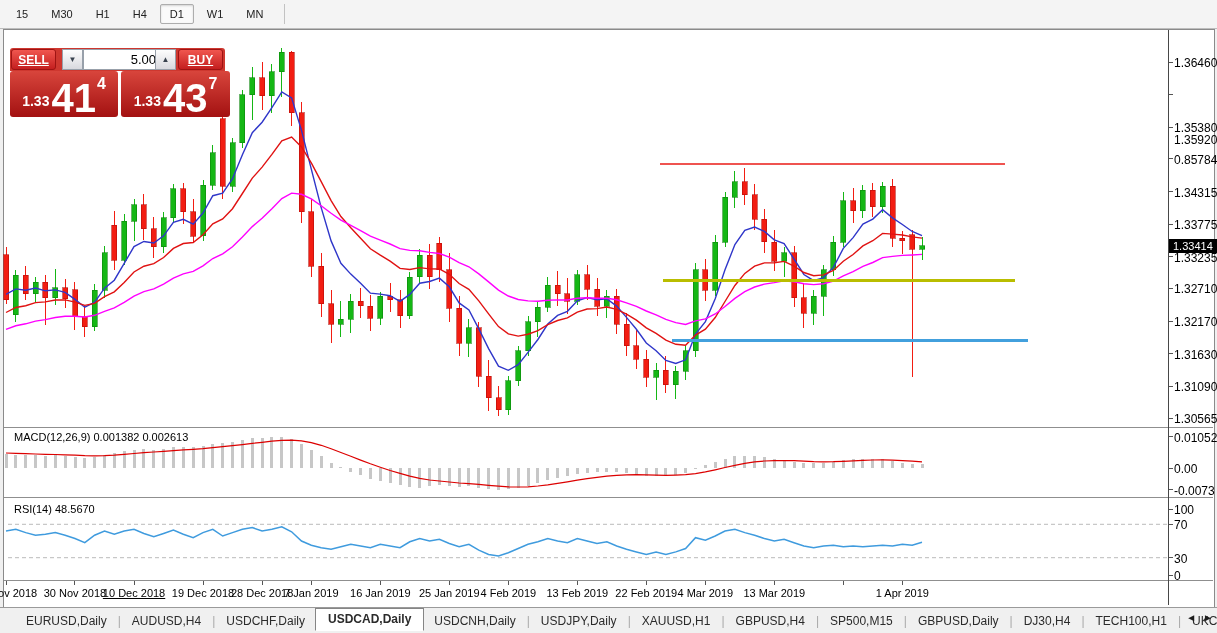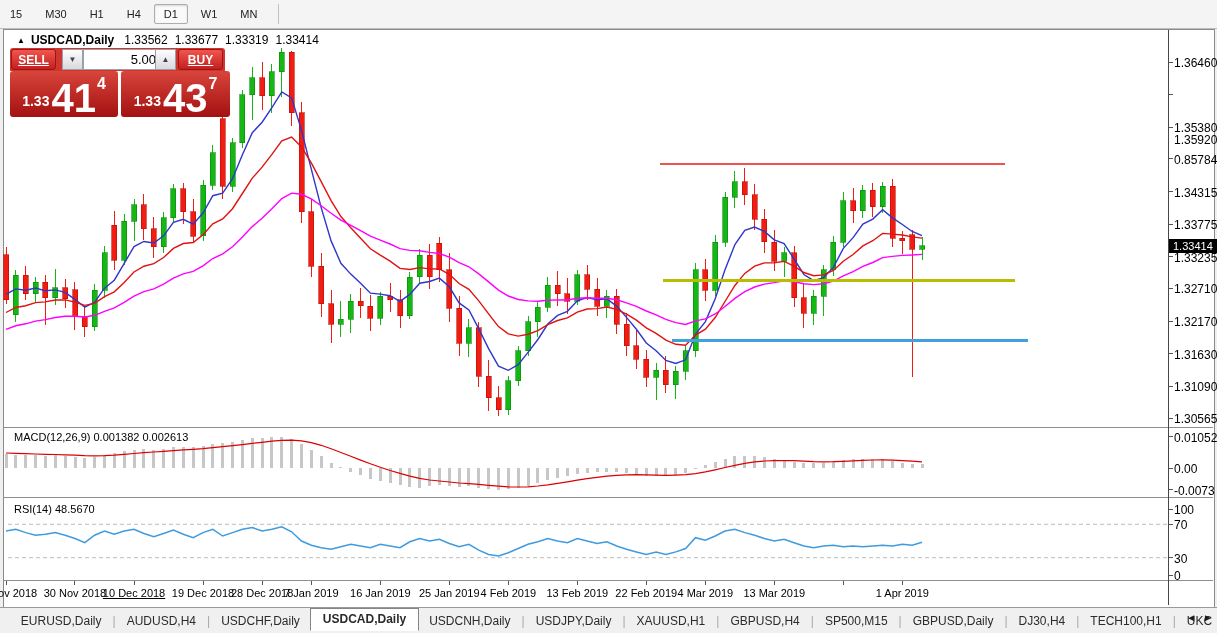--- a/index.html
+++ b/index.html
@@ -45,35 +45,35 @@
   .qpanel{position:absolute;top:71px;height:46px;border-radius:3px;z-index:4;color:#fff;
           background:linear-gradient(#d8453c,#a31111);display:flex;align-items:flex-end;
           justify-content:center;box-sizing:border-box;}
   .bid-panel{left:10px;width:108px;} .ask-panel{left:121px;width:109px;}
   .qp-prefix{font-size:14px;font-weight:bold;margin:0 2px 8px 0;}
   .qp-big{font-size:40px;font-weight:bold;line-height:32px;margin-bottom:3px;}
   .qp-sup{font-size:16px;font-weight:bold;margin:0 0 24px 1px;}
   
   .tab-bar{position:absolute;left:0;top:607px;width:1217px;height:26px;background:#f0f0f0;
            border-top:1px solid #9a9a9a;display:flex;align-items:center;padding-left:16px;
-           box-sizing:border-box;font-size:12px;color:#2b2b2b;z-index:5;justify-content:center;}
+           box-sizing:border-box;font-size:12px;color:#2b2b2b;z-index:5;}
   .tab{padding:4px 10px;white-space:nowrap;cursor:default;}
   .tab.active{background:#fff;border:1px solid #858585;border-bottom:1px solid #fff;font-weight:bold;
               position:relative;top:-1px;padding:3px 12px 4px;}
   .tab-sep{color:#a8a8a8;padding:0 1px;}
   .tab-arrows{position:absolute;right:4px;top:612px;display:flex;gap:7px;font-size:10px;color:#1c1c1c;z-index:6;}
   .tab-arrows span{cursor:default;}
 </style>
 </head>
 <body>
 
 <div class="screen">
 
   <div class="toolbar">
-    <div id="tf-buttons" style="display:flex;align-items:center;">
+    <div id="tf-buttons" style="display:flex;align-items:center;margin-left:6px;">
         <div class="tf-btn">15</div>
         <div class="tf-btn">M30</div>
         <div class="tf-btn">H1</div>
         <div class="tf-btn">H4</div>
         <div class="tf-btn active">D1</div>
         <div class="tf-btn">W1</div>
         <div class="tf-btn">MN</div>
       </div>
     <div class="toolbar-sep"></div>
   </div>
@@ -401,23 +401,20 @@
       <line x1="449.25" x2="449.25" y1="581" y2="585" stroke="#555555" stroke-width="1" shape-rendering="crispEdges"></line>
       <line x1="508.34999999999997" x2="508.34999999999997" y1="581" y2="585" stroke="#555555" stroke-width="1" shape-rendering="crispEdges"></line>
       <line x1="577.3" x2="577.3" y1="581" y2="585" stroke="#555555" stroke-width="1" shape-rendering="crispEdges"></line>
       <line x1="646.25" x2="646.25" y1="581" y2="585" stroke="#555555" stroke-width="1" shape-rendering="crispEdges"></line>
       <line x1="705.35" x2="705.35" y1="581" y2="585" stroke="#555555" stroke-width="1" shape-rendering="crispEdges"></line>
       <line x1="774.3" x2="774.3" y1="581" y2="585" stroke="#555555" stroke-width="1" shape-rendering="crispEdges"></line>
       <line x1="843.25" x2="843.25" y1="581" y2="585" stroke="#555555" stroke-width="1" shape-rendering="crispEdges"></line>
       <line x1="902.35" x2="902.35" y1="581" y2="585" stroke="#555555" stroke-width="1" shape-rendering="crispEdges"></line>
     </svg>
 
-  <div class="overlay chart-title">
-    <span class="tri">▲</span><span class="sym">USDCAD,Daily</span><span class="qv">1.33562</span><span class="qv">1.33677</span><span class="qv">1.33319</span><span class="qv">1.33414</span>
-  </div>
 
   <div class="overlay tp-strip"></div>
   <div class="tp-btn sell-btn">SELL</div>
   <div class="spin-btn spin-down"><span>▼</span></div>
   <div class="vol-field">5.00</div>
   <div class="spin-btn spin-up"><span>▲</span></div>
   <div class="tp-btn buy-btn">BUY</div>
   <div class="qpanel bid-panel">
     <span class="qp-prefix">1.33</span>
       <span class="qp-big">41</span>

